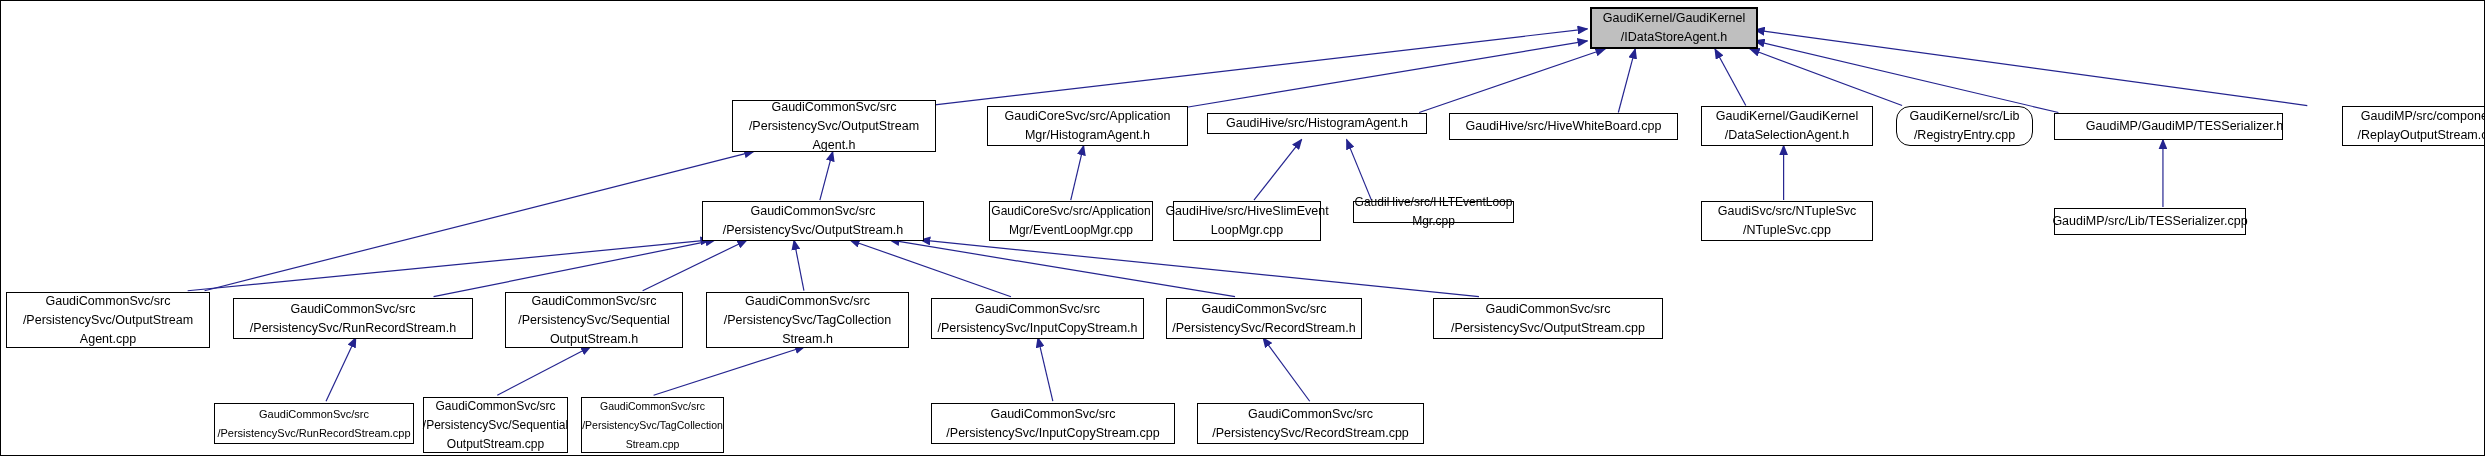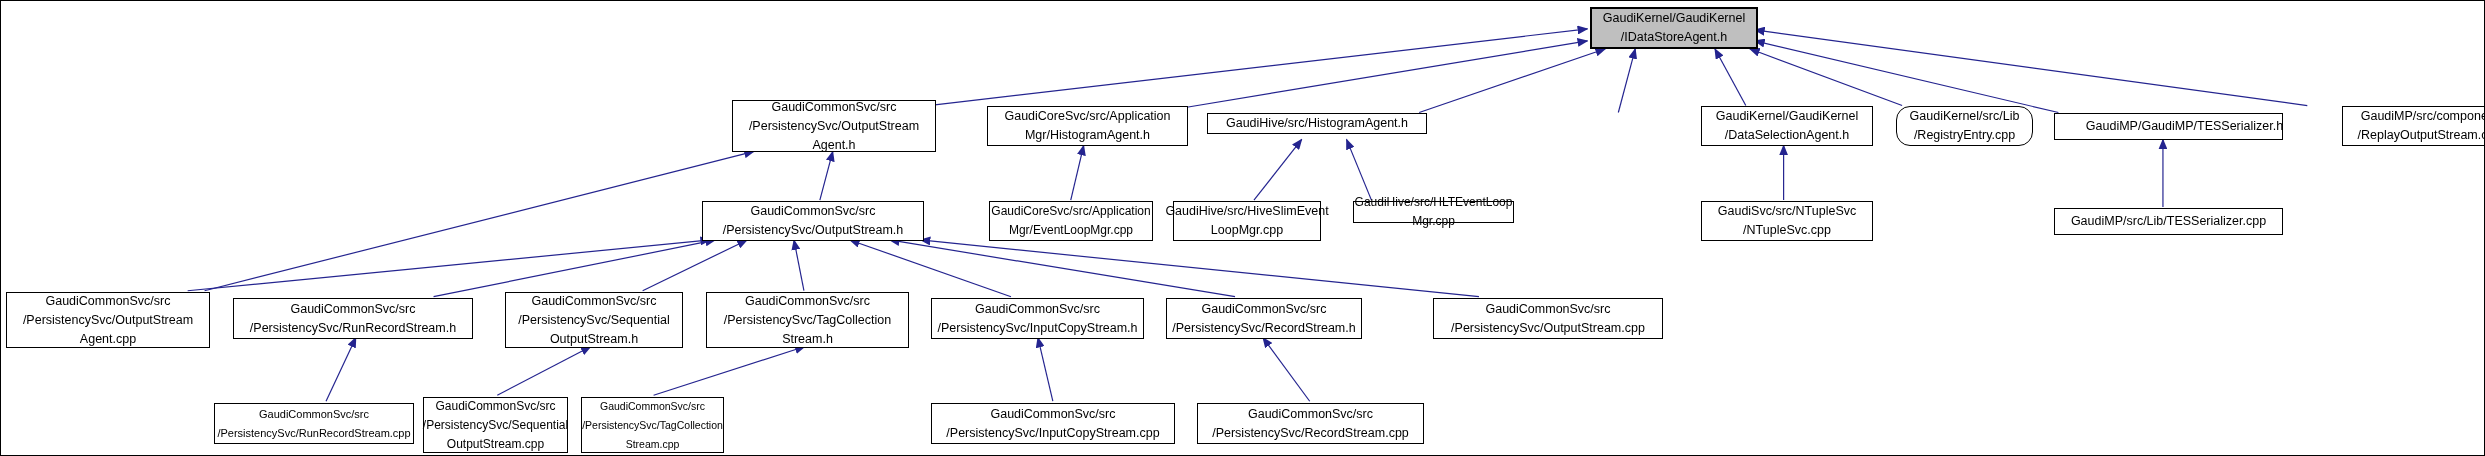--- a/index.html
+++ b/index.html
@@ -74,38 +74,39 @@
       <line x1="1310" y1="402" x2="1263" y2="338" stroke="#24248f" stroke-width="1.2" marker-end="url(#arrow)"></line>
     </svg>
 <div class="node root" style="left: 1589px; top: 6px; width: 168px; height: 42px; border-color: rgb(0, 0, 0); background: rgb(191, 191, 191); font-size: 12.5px;">GaudiKernel/GaudiKernel
 /IDataStoreAgent.h</div>
     <div class="node" style="left: 731px; top: 99px; width: 204px; height: 52px; border-color: rgb(0, 0, 0); background: rgb(255, 255, 255); font-size: 12.5px;">GaudiCommonSvc/src
 /PersistencySvc/OutputStream
 Agent.h</div>
     <div class="node" style="left: 986px; top: 105px; width: 201px; height: 40px; border-color: rgb(0, 0, 0); background: rgb(255, 255, 255); font-size: 12.5px;">GaudiCoreSvc/src/Application
 Mgr/HistogramAgent.h</div>
     <div class="node" style="left: 1206px; top: 112px; width: 220px; height: 21px; border-color: rgb(0, 0, 0); background: rgb(255, 255, 255); font-size: 12.5px;">GaudiHive/src/HistogramAgent.h</div>
+    <div class="node" style="left: 1448px; top: 112px; width: 229px; height: 27px; border-color: rgb(0, 0, 0); background: rgb(255, 255, 255); font-size: 12.5px;">GaudiHive/src/HiveWhiteBoard.cpp</div>
     <div class="node" style="left: 1700px; top: 105px; width: 172px; height: 40px; border-color: rgb(0, 0, 0); background: rgb(255, 255, 255); font-size: 12.5px;">GaudiKernel/GaudiKernel
 /DataSelectionAgent.h</div>
     <div class="node" style="left: 1895px; top: 105px; width: 137px; height: 40px; border-color: rgb(0, 0, 0); background: rgb(255, 255, 255); font-size: 12.5px; border-radius: 14px;">GaudiKernel/src/Lib
 /RegistryEntry.cpp</div>
     <div class="node" style="left: 2053px; top: 112px; width: 229px; height: 27px; border-color: rgb(0, 0, 0); background: rgb(255, 255, 255); font-size: 12.5px; padding-left: 32px;">GaudiMP/GaudiMP/TESSerializer.h</div>
     <div class="node" style="left: 2305px; top: 105px; width: 175px; height: 40px; border-color: rgb(0, 0, 0); background: rgb(255, 255, 255); font-size: 12.5px; margin-left: 36px;">GaudiMP/src/component
 /ReplayOutputStream.cpp</div>
     <div class="node" style="left: 701px; top: 200px; width: 222px; height: 40px; border-color: rgb(0, 0, 0); background: rgb(255, 255, 255); font-size: 12.5px;">GaudiCommonSvc/src
 /PersistencySvc/OutputStream.h</div>
     <div class="node" style="left: 988px; top: 200px; width: 164px; height: 40px; border-color: rgb(0, 0, 0); background: rgb(255, 255, 255); font-size: 12px;">GaudiCoreSvc/src/Application
 Mgr/EventLoopMgr.cpp</div>
     <div class="node" style="left: 1172px; top: 200px; width: 148px; height: 40px; border-color: rgb(0, 0, 0); background: rgb(255, 255, 255); font-size: 12.5px;">GaudiHive/src/HiveSlimEvent
 LoopMgr.cpp</div>
     <div class="node" style="left: 1352px; top: 200px; width: 161px; height: 22px; border-color: rgb(0, 0, 0); background: rgb(255, 255, 255); font-size: 12px;">GaudiHive/src/HLTEventLoop
 Mgr.cpp</div>
     <div class="node" style="left: 1700px; top: 200px; width: 172px; height: 40px; border-color: rgb(0, 0, 0); background: rgb(255, 255, 255); font-size: 12.5px;">GaudiSvc/src/NTupleSvc
 /NTupleSvc.cpp</div>
-    <div class="node" style="left: 2053px; top: 207px; width: 229px; height: 27px; border-color: rgb(0, 0, 0); background: rgb(255, 255, 255); font-size: 12.5px;">GaudiMP/src/Lib/TESSerializer.cpp</div>
+    <div class="node" style="left: 2053px; top: 207px; width: 192px; height: 27px; border-color: rgb(0, 0, 0); background: rgb(255, 255, 255); font-size: 12.5px;">GaudiMP/src/Lib/TESSerializer.cpp</div>
     <div class="node" style="left: 5px; top: 291px; width: 204px; height: 56px; border-color: rgb(0, 0, 0); background: rgb(255, 255, 255); font-size: 12.5px;">GaudiCommonSvc/src
 /PersistencySvc/OutputStream
 Agent.cpp</div>
     <div class="node" style="left: 232px; top: 297px; width: 240px; height: 41px; border-color: rgb(0, 0, 0); background: rgb(255, 255, 255); font-size: 12.5px;">GaudiCommonSvc/src
 /PersistencySvc/RunRecordStream.h</div>
     <div class="node" style="left: 504px; top: 291px; width: 178px; height: 56px; border-color: rgb(0, 0, 0); background: rgb(255, 255, 255); font-size: 12.5px;">GaudiCommonSvc/src
 /PersistencySvc/Sequential
 OutputStream.h</div>
     <div class="node" style="left: 705px; top: 291px; width: 203px; height: 56px; border-color: rgb(0, 0, 0); background: rgb(255, 255, 255); font-size: 12.5px;">GaudiCommonSvc/src
 /PersistencySvc/TagCollection

